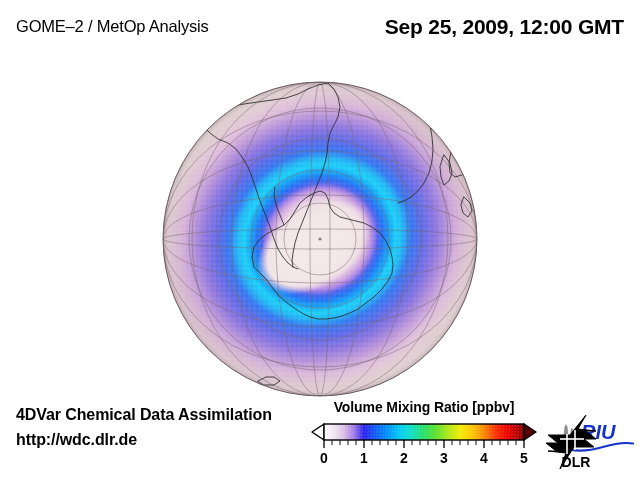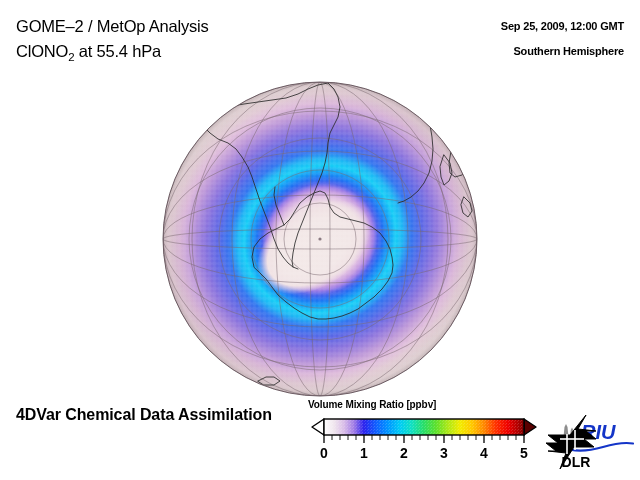--- a/index.html
+++ b/index.html
@@ -24,21 +24,21 @@
     font-size: 16.5px;
     font-weight: normal;
     line-height: 25px;
     letter-spacing: -0.2px;
     white-space: nowrap;
   }
   .hdr-right {
     position: absolute;
     right: 16px;
     top: 14px;
-    font-size: 11px;
+    font-size: 21px;
     font-weight: bold;
     line-height: 25px;
     letter-spacing: -0.2px;
     text-align: right;
     white-space: nowrap;
   }
   .hdr-line { display: block; }
   .sub { font-size: 11.5px; vertical-align: sub; }
 
   
@@ -66,23 +66,23 @@
 
   
   #colorbar-block {
     position: absolute;
     left: 308px;
     top: 399px;
     width: 232px;
     height: 72px;
   }
   #cb-title {
-    font-size: 10px;
+    font-size: 14px;
     font-weight: bold;
-    text-align: left;
+    text-align: center;
     letter-spacing: -0.1px;
     white-space: nowrap;
     margin: 0 0 4px 0;
   }
   #cb-svg { display: block; width: 232px; height: 52px; }
 
   
   #riu-logo {
     position: absolute;
     left: 559px;
@@ -98,26 +98,24 @@
     width: 74px;
     height: 58px;
   }
   .logo-svg { display: block; width: 100%; height: 100%; }
 </style>
 </head>
 <body>
 
 <div class="hdr-left">
   <span class="hdr-line">GOME–2 / MetOp Analysis</span>
-  <span class="hdr-line"><span>ClONO</span><span class="sub">2</span><span> at 55.4 hPa</span></span>
 </div>
 
 <div class="hdr-right">
   <span class="hdr-line">Sep 25, 2009, 12:00 GMT</span>
-  <span class="hdr-line">Southern Hemisphere</span>
 </div>
 
 <div id="map-panel">
   <svg id="globe-svg" viewBox="0 0 316 316">
     <defs>
       <clipPath id="globeClip">
         <circle cx="158" cy="158" r="157"></circle>
       </clipPath>
 
       <radialGradient id="collarGrad" cx="50%" cy="50%" r="50%">
@@ -254,20 +252,21 @@
     </g>
 
     <circle cx="158" cy="158" r="1.6" fill="#8b7b82"></circle>
 
     <circle cx="158" cy="158" r="157" fill="none" stroke="#6d5d64" stroke-width="1"></circle>
   </svg>
 </div>
 
 <div class="footer-left">
   <span class="footer-line">4DVar Chemical Data Assimilation</span>
+  <span class="footer-line">http://wdc.dlr.de</span>
 </div>
 
 <div id="colorbar-block">
   <div id="cb-title">Volume Mixing Ratio [ppbv]</div>
   <svg id="cb-svg" viewBox="0 0 232 52">
     <defs>
       <linearGradient id="cbGrad" x1="0" y1="0" x2="1" y2="0">
         <stop offset="0%" stop-color="#ffffff"></stop>
         <stop offset="5%" stop-color="#f0e6ee"></stop>
         <stop offset="10%" stop-color="#d9bde8"></stop>

